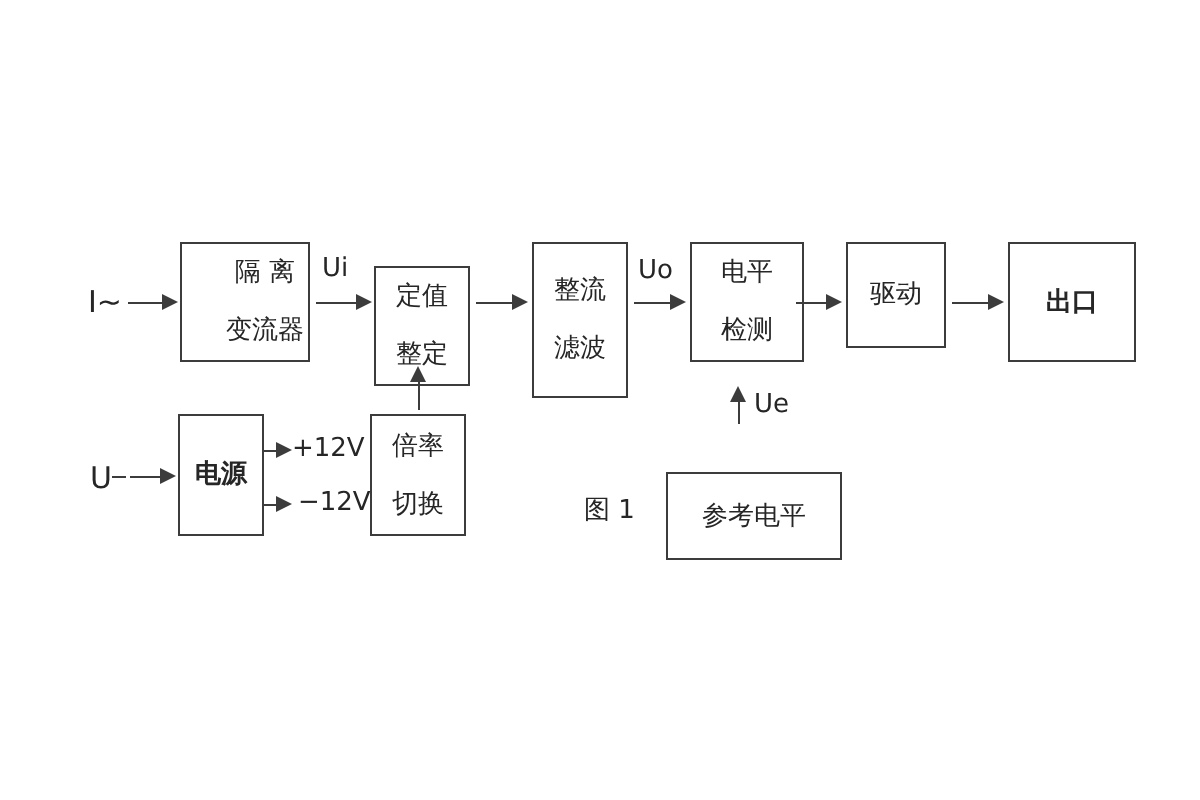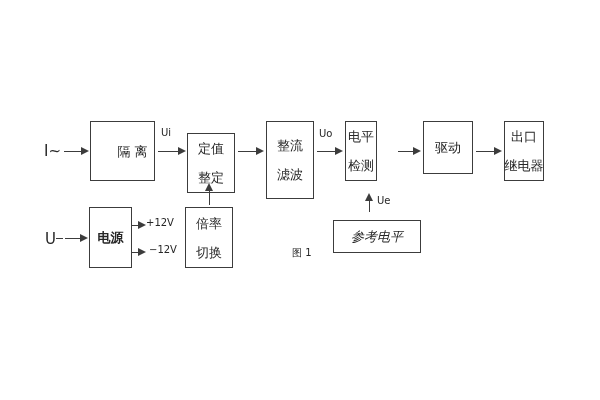--- a/index.html
+++ b/index.html
@@ -27,21 +27,21 @@
     flex-direction: column;
     justify-content: center;
     align-items: center;
     color: var(--text);
     font-size: 13px;
   }
   .box .bl { line-height: 29px; white-space: pre; text-align: center; }
   .lbl {
     position: absolute;
     color: var(--text);
-    font-size: 10px;
+    font-size: 13px;
     white-space: pre;
   }
   
   .harrow { position: absolute; height: 9px; }
   .harrow .shaft { position: absolute; left: 0; right: 6px; top: 4px; height: 1px; background: var(--line); }
   .harrow .head {
     position: absolute; right: 0; top: 0; width: 0; height: 0;
     border-left: 8px solid var(--line);
     border-top: 4.5px solid transparent;
     border-bottom: 4.5px solid transparent;
@@ -57,56 +57,56 @@
   }
   .dash { position: absolute; height: 1px; background: var(--line); }
 </style>
 </head>
 <body>
 
 <div class="canvas">
 
   <div class="box" style="left:90px; top:121px; width:65px; height:60px;padding-left:20px;">
     <span class="bl">隔 离</span>
+    <span class="bl">变流器</span>
   </div>
 
   <div class="box" style="left:187px; top:133px; width:48px; height:60px;">
     <span class="bl">定值</span>
     <span class="bl">整定</span>
   </div>
 
   <div class="box" style="left:266px; top:121px; width:48px; height:78px;">
     <span class="bl">整流</span>
     <span class="bl">滤波</span>
   </div>
 
-  <div class="box" style="left:345px; top:121px; width:32px; height:60px;">
+  <div class="box" style="left:345px; top:121px; width:57px; height:60px;">
     <span class="bl">电平</span>
     <span class="bl">检测</span>
   </div>
 
   <div class="box" style="left:423px; top:121px; width:50px; height:53px;">
     <span class="bl">驱动</span>
   </div>
 
-  <div class="box" style="left:504px; top:121px; width:40px; height:60px;">
+  <div class="box" style="left:504px; top:121px; width:64px; height:60px;font-weight:bold;">
     <span class="bl">出口</span>
-    <span class="bl">继电器</span>
   </div>
 
   <div class="box" style="left:89px; top:207px; width:43px; height:61px;font-weight:bold;">
     <span class="bl">电源</span>
   </div>
 
   <div class="box" style="left:185px; top:207px; width:48px; height:61px;">
     <span class="bl">倍率</span>
     <span class="bl">切换</span>
   </div>
 
-  <div class="box" style="left:333px; top:220px; width:88px; height:33px;font-style:italic;">
+  <div class="box" style="left:333px; top:236px; width:88px; height:44px;">
     <span class="bl" style="line-height:15px;">参考电平</span>
   </div>
 
   <span class="lbl" style="left:44px; top:142px; font-size:15px;">I~</span>
   <span class="lbl" style="left:161px; top:127px;">Ui</span>
   <span class="lbl" style="left:319px; top:128px;">Uo</span>
   <span class="lbl" style="left:45px; top:230px; font-size:15px;">U</span>
   <span class="lbl" style="left:146px; top:217px;">+12V</span>
   <span class="lbl" style="left:149px; top:244px;">−12V</span>
   <span class="lbl" style="left:377px; top:195px;text-align:right;">Ue</span>

